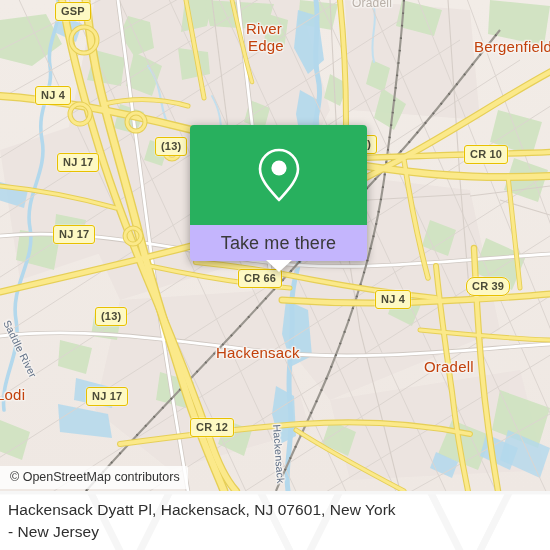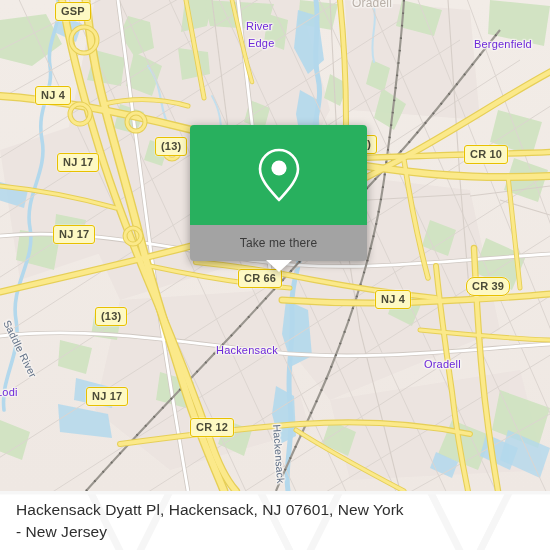--- a/index.html
+++ b/index.html
@@ -26,21 +26,21 @@
     font-size:14px;
     letter-spacing:.2px;
     white-space:pre;
     text-shadow:
        1.4px 0 1.2px #f7f4f1, -1.4px 0 1.2px #f7f4f1,
        0 1.4px 1.2px #f7f4f1, 0 -1.4px 1.2px #f7f4f1,
        1px 1px 1.2px #f7f4f1, -1px -1px 1.2px #f7f4f1,
        1px -1px 1.2px #f7f4f1, -1px 1px 1.2px #f7f4f1;
     pointer-events:none;
   }
-  .mlabel.city{font-size:11px;color:#6d28d9;text-align:center;}
+  .mlabel.city{font-size:15px;color:#c2410c;text-align:center;}
   .mlabel.faint{color:#b9b0a8;font-size:12px;}
   .mlabel.water{color:#5f6f86;font-size:10.5px;font-style:normal;}
 
   
   .shield{
     position:absolute;
     background:#fef9c3;
     border:1.6px solid #e8c000;
     border-radius:3px;
     color:#4a4a38;
@@ -71,26 +71,26 @@
     filter:drop-shadow(0 2px 5px rgba(0,0,0,.35));
   }
   .callout-head{
     background:#28b05e;
     border-radius:4px 4px 0 0;
     height:100px;
     display:flex;align-items:center;justify-content:center;
   }
   .pin-icon{display:block;}
   .callout-foot{
-    background:#a3a3a3;
+    background:#c4b5fd;
     border-radius:0 0 4px 4px;
     height:36px;
     display:flex;align-items:center;justify-content:center;
     color:#3a3a3a;
-    font-size:12px;
+    font-size:18px;
     letter-spacing:.1px;
   }
   .callout-tail{
     position:absolute;left:50%;bottom:-11px;transform:translateX(-50%);
     width:0;height:0;
     border-left:13px solid transparent;
     border-right:13px solid transparent;
     border-top:12px solid #ffffff;
   }
 
@@ -98,21 +98,21 @@
   .footer{
     position:absolute;left:0;top:491px;width:550px;height:59px;
     background:#ffffff;
     overflow:hidden;
   }
   .footer-watermark{position:absolute;left:0;top:-40px;width:550px;height:120px;opacity:.5;}
   .footer-inner{
     position:relative;
     height:100%;
     display:flex;align-items:center;
-    padding:0 14px 0 16px;
+    padding:0 14px 0 8px;
     box-sizing:border-box;
     border-radius:27px;
   }
   .addr{
     flex:1 1 auto;
     color:#2e2e2e;
     font-size:15.5px;
     line-height:1.38;
     max-width:392px;
     letter-spacing:.05px;
@@ -376,20 +376,21 @@
       <div class="callout-head">
         <svg class="pin-icon" width="44" height="56" viewBox="0 0 44 56">
           <path d="M22 3 C11.5 3 3 11.5 3 22 C3 33 14 44 22 53 C30 44 41 33 41 22 C41 11.5 32.5 3 22 3 Z" fill="none" stroke="#ffffff" stroke-width="2.6" stroke-linejoin="round"></path>
           <circle cx="22" cy="21" r="7.6" fill="#ffffff"></circle>
         </svg>
       </div>
       <div class="callout-foot">Take me there</div>
       <div class="callout-tail"></div>
     </div>
 
+    <div class="attrib">© OpenStreetMap contributors</div>
   </div>
 
   <div class="footer">
     <svg class="footer-watermark" viewBox="0 0 550 120" preserveAspectRatio="none">
       <g stroke="#eeeeee" stroke-width="7" fill="none">
         <path d="M60,-20 L130,120"></path>
           <path d="M130,120 L200,-20"></path>
         <path d="M230,-20 L300,120"></path>
           <path d="M300,120 L370,-20"></path>
         <path d="M400,-20 L470,120"></path>

